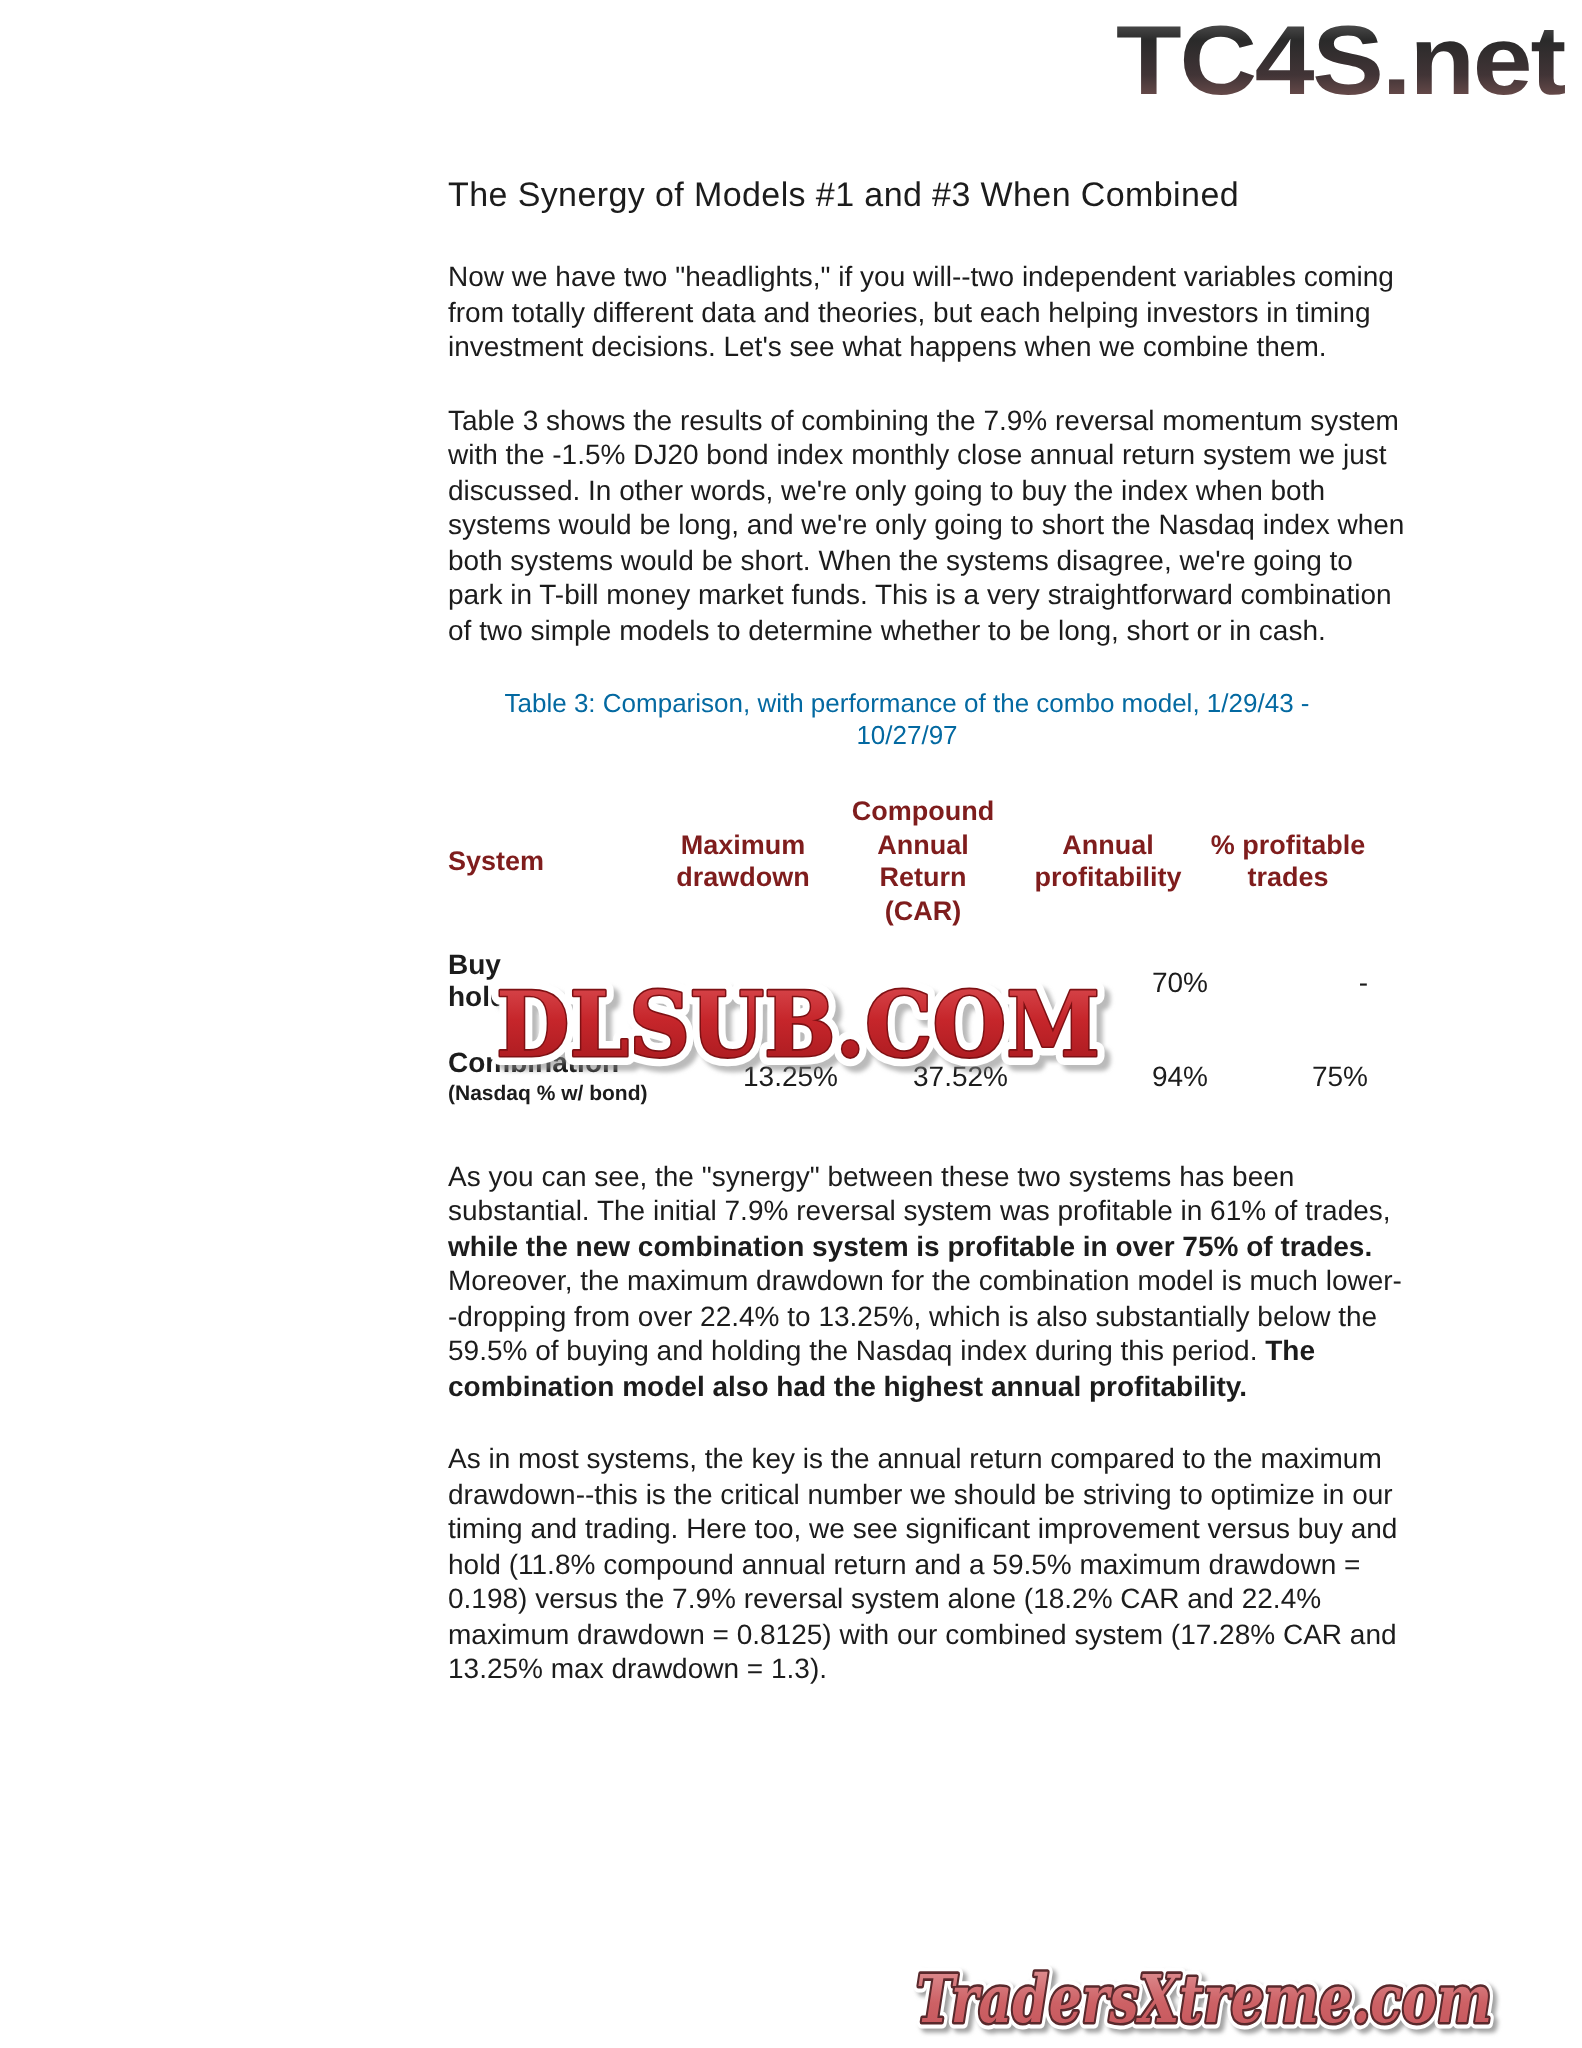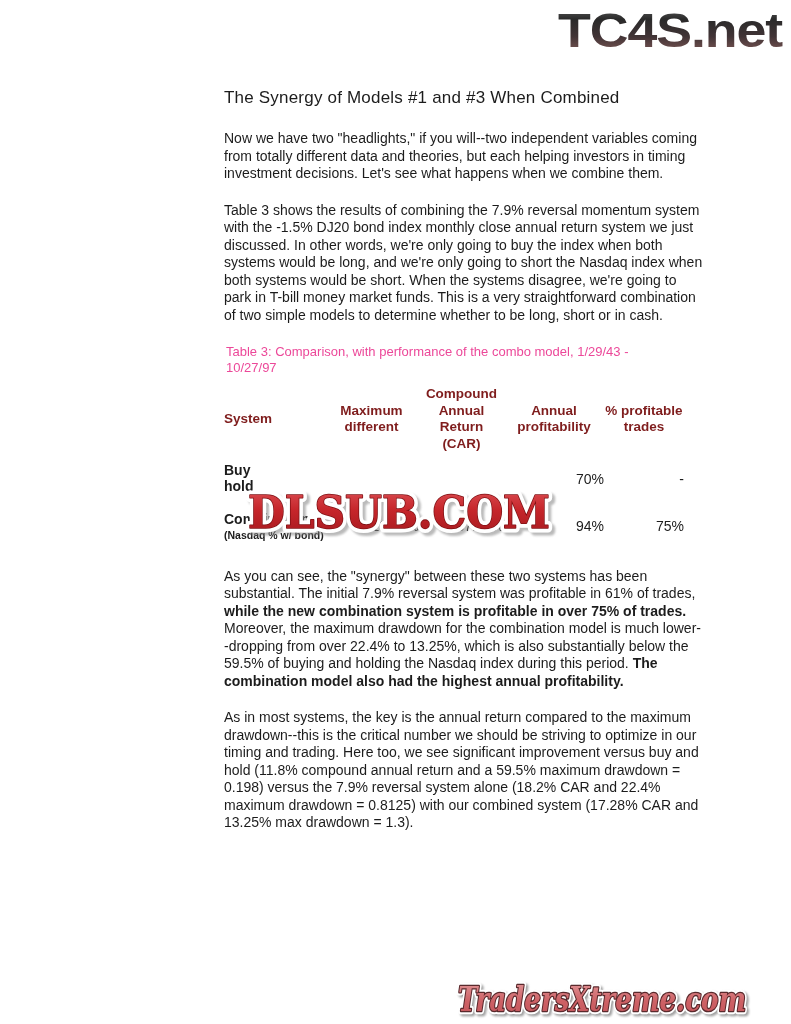--- a/index.html
+++ b/index.html
@@ -24,22 +24,22 @@
     margin: 0 0 22px 0; color: #1c1c1c;
   }
   .para {
     font-size: 14px; line-height: 17.5px;
     margin: 0 0 19px 0; color: #1c1c1c;
   }
   .para b { font-weight: bold; }
 
   .table-caption {
     font-size: 13px; line-height: 16px;
-    margin: 20px 0 8px 2px;
-    max-width: 455px; color: #ec4899;
+    margin: 20px 0 20px 2px;
+    max-width: 455px; color: #0369a1; text-align: center;
   }
 
   table.cmp { border-collapse: collapse; margin-top: 2px; }
   table.cmp th {
     color: #7f1d1d; font-size: 13.5px; line-height: 16.5px;
     font-weight: bold; text-align: center; vertical-align: middle;
     padding: 2px 0;
   }
   table.cmp th.c-sys { text-align: left; }
   table.cmp td {
@@ -90,21 +90,21 @@
 
   <p class="para">Now we have two "headlights," if you will--two independent variables coming from totally different data and theories, but each helping investors in timing investment decisions. Let's see what happens when we combine them.</p>
   <p class="para">Table 3 shows the results of combining the 7.9% reversal momentum system with the -1.5% DJ20 bond index monthly close annual return system we just discussed. In other words, we're only going to buy the index when both systems would be long, and we're only going to short the Nasdaq index when both systems would be short. When the systems disagree, we're going to park in T-bill money market funds. This is a very straightforward combination of two simple models to determine whether to be long, short or in cash.</p>
 
   <div class="table-caption">Table 3: Comparison, with performance of the combo model, 1/29/43 - 10/27/97</div>
 
   <table class="cmp">
     <thead>
       <tr>
         <th class="c-sys w-sys">System</th>
-        <th class="w-dd">Maximum different</th>
+        <th class="w-dd">Maximum drawdown</th>
         <th class="w-car">Compound Annual Return (CAR)</th>
         <th class="w-ap">Annual profitability</th>
         <th class="w-pt">% profitable trades</th>
       </tr>
     </thead>
     <tbody id="cmp-body">
         <tr>
           <td class="sys">Buy<br>hold</td>
           <td></td>
           <td></td>

